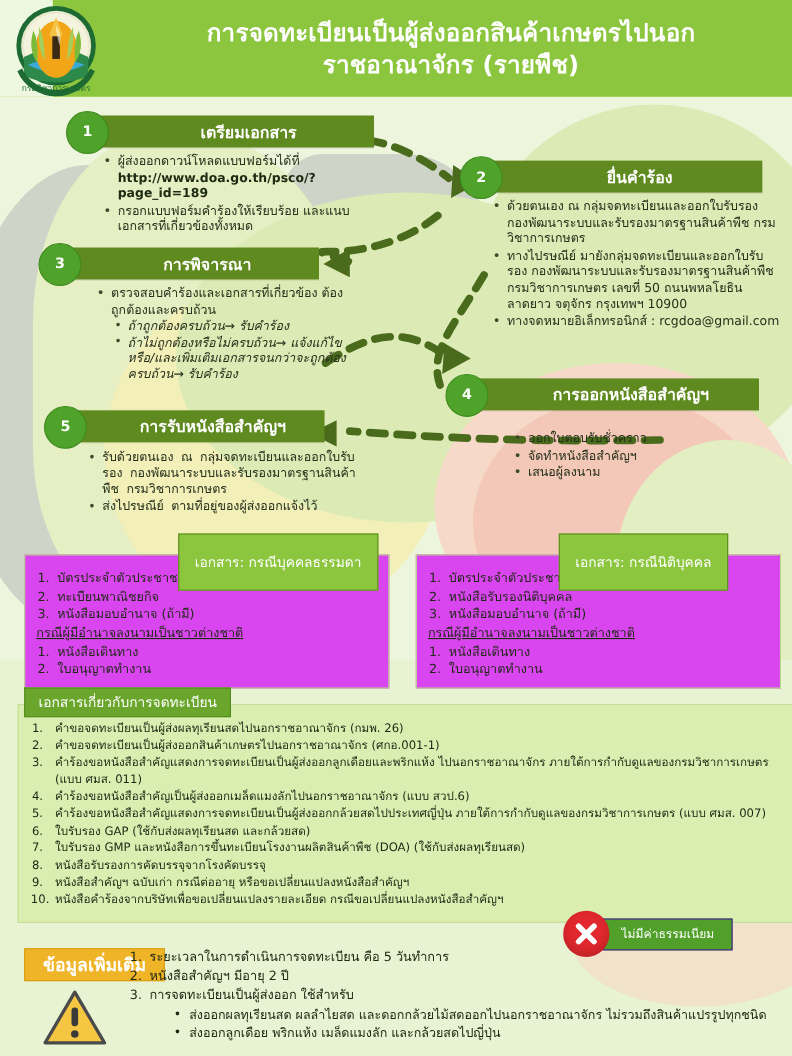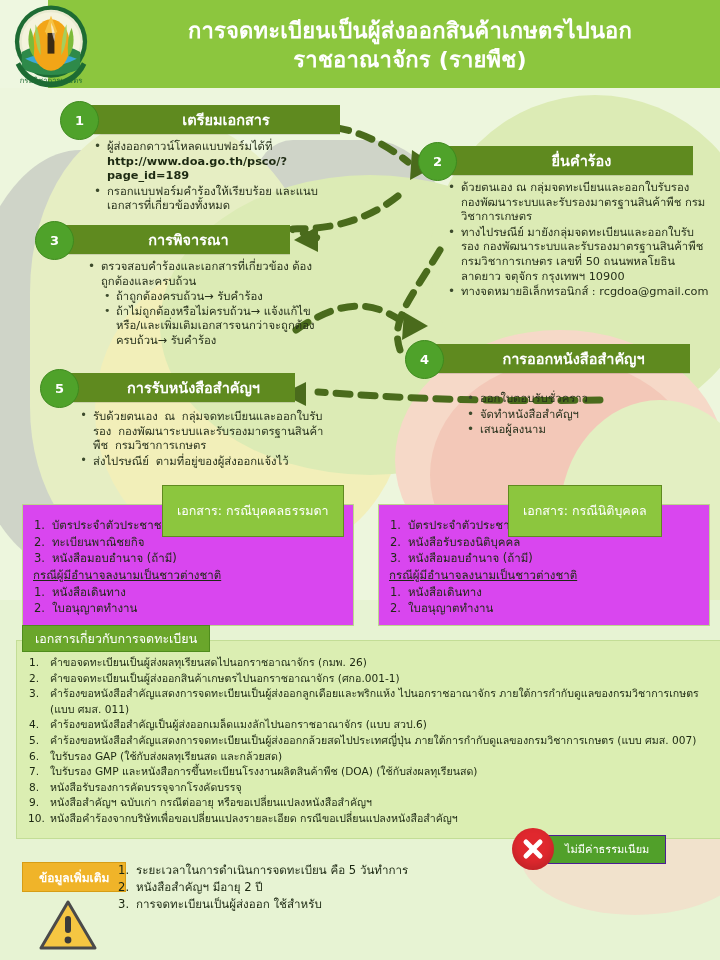--- a/index.html
+++ b/index.html
@@ -57,21 +57,21 @@
   ul.bul>li{
     position:relative;padding-left:13px;margin-bottom:1px;
     font-size:11.3px;line-height:14.6px;color:#26301b;
   }
   ul.bul>li::before{
     content:"•";position:absolute;left:0;top:-1px;color:#3c4a2c;font-size:12px;
   }
   ul.sub{list-style:none;margin:1px 0 0 0;padding:0 0 0 16px;}
   ul.sub>li{
     position:relative;padding-left:12px;margin-bottom:0;
-    font-size:11.3px;line-height:14.6px;color:#26301b;
+    font-size:11.3px;line-height:14.6px;color:#26301b;font-style:italic;
   }
   ul.sub>li::before{content:"•";position:absolute;left:0;top:-1px;color:#3c4a2c;font-size:11px;}
   .url{font-weight:bold;color:#1d2a12;}
 
   
   .docbox{position:absolute;}
   .docbox-head{
     position:absolute;top:0;height:26px;background:#8cc63e;border:1px solid #5f8a1f;
     display:flex;align-items:center;justify-content:center;
     color:#ffffff;font-size:12.5px;font-weight:normal;white-space:nowrap;padding:12px 14px;
@@ -121,21 +121,21 @@
     height:27px;background:#51a02a;border:1px solid #4c1d95;
     display:flex;align-items:center;justify-content:center;padding:0 16px;
     color:#ffffff;font-size:11px;font-weight:normal;white-space:nowrap;
     margin-left:-6px;
   }
 
   
   .info-head{
     position:absolute;height:28px;background:#f0b429;border:1px solid #d79d15;
     display:flex;align-items:center;justify-content:center;padding:0 16px;
-    color:#ffffff;font-size:12px;font-weight:bold;white-space:nowrap;
+    color:#ffffff;font-size:16px;font-weight:bold;white-space:nowrap;
   }
   .warn-icon{position:absolute;width:60px;height:54px;}
   .info-body{position:absolute;}
   ol.info{list-style:none;margin:0;padding:0;counter-reset:in;}
   ol.info>li{
     font-size:11.6px;line-height:17px;color:#1b2711;counter-increment:in;
     padding-left:18px;position:relative;
   }
   ol.info>li::before{content:counter(in) ".";position:absolute;left:0;top:0;}
   ul.info-sub{list-style:none;margin:1px 0 0 0;padding:0 0 0 40px;}
@@ -357,15 +357,19 @@
     <rect x="27" y="18" width="6" height="17" rx="3" fill="#3a3a3a"></rect>
     <circle cx="30" cy="42" r="3.4" fill="#3a3a3a"></circle>
   </svg>
 
   <div class="info-body" style="left:118px;top:862px;width:600px;">
     <ol class="info">
       <li>ระยะเวลาในการดำเนินการจดทะเบียน คือ 5 วันทำการ</li>
       <li>หนังสือสำคัญฯ มีอายุ 2 ปี</li>
       <li>การจดทะเบียนเป็นผู้ส่งออก ใช้สำหรับ</li>
     </ol>
+    <ul class="info-sub">
+      <li>ส่งออกผลทุเรียนสด ผลลำไยสด และดอกกล้วยไม้สดออกไปนอกราชอาณาจักร ไม่รวมถึงสินค้าแปรรูปทุกชนิด</li>
+      <li>ส่งออกลูกเดือย พริกแห้ง เมล็ดแมงลัก และกล้วยสดไปญี่ปุ่น</li>
+    </ul>
   </div>
 
 </div>
 
 </body></html>

